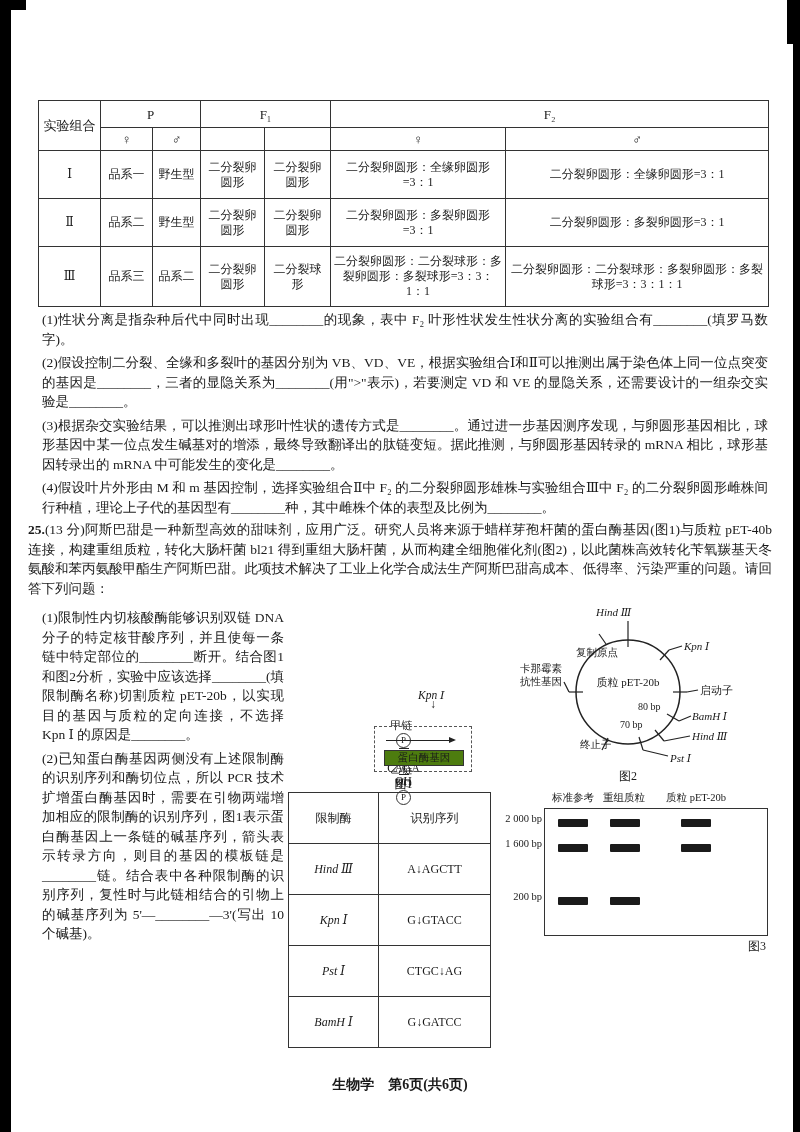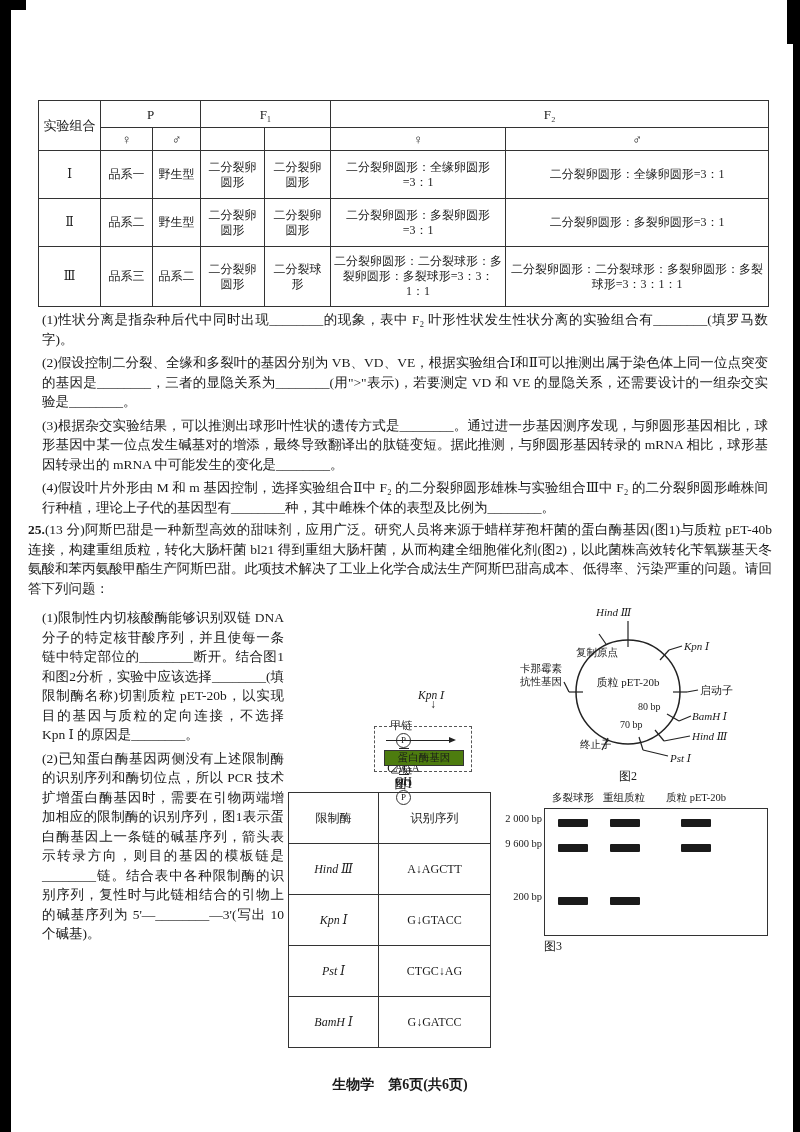--- a/index.html
+++ b/index.html
@@ -67,21 +67,21 @@
   .fig3 .lanehead{position:absolute;top:6px;font-size:10.5px;text-align:center;line-height:12px;}
   .lh1{left:45px;width:60px;}
   .lh2{left:96px;width:60px;}
   .lh3{left:148px;width:100px;}
   .fig3 .marker{position:absolute;width:44px;text-align:right;font-size:10.5px;line-height:12px;}
   .m1{left:0;top:27px;}
   .m2{left:0;top:52px;}
   .m3{left:0;top:105px;}
   .gelbox{position:absolute;left:46px;top:22px;width:222px;height:126px;border:1px solid #333;background:#fff;}
   .gel-band{position:absolute;width:30px;height:8px;background:#1b1b1b;border-radius:1px;}
-  .figcap3{position:absolute;left:46px;top:152px;width:222px;text-align:left;font-size:12px;}
+  .figcap3{position:absolute;left:46px;top:152px;width:222px;text-align:right;font-size:12px;}
 </style>
 </head>
 <body>
 
 <div class="page">
   <div class="edge edge-left"></div>
   <div class="edge edge-right"></div>
   <div class="corner-tl"></div>
   <div class="corner-tr"></div>
 
@@ -239,25 +239,25 @@
         <td>CTGC↓AG</td>
       </tr>
       <tr>
         <td class="enz">BamH Ⅰ</td>
         <td>G↓GATCC</td>
       </tr>
     </tbody>
   </table>
 
   <div class="fig3">
-    <div class="lanehead lh1">多裂球形</div>
+    <div class="lanehead lh1">标准参考</div>
     <div class="lanehead lh2">重组质粒</div>
     <div class="lanehead lh3">质粒 pET-20b</div>
     <div class="marker m1">2 000 bp</div>
-    <div class="marker m2">9 600 bp</div>
+    <div class="marker m2">1 600 bp</div>
     <div class="marker m3">200 bp</div>
     <div class="gelbox">
         <div class="gel-band" style="left: 13px; top: 10px;"></div>
         <div class="gel-band" style="left: 13px; top: 35px;"></div>
         <div class="gel-band" style="left: 13px; top: 88px;"></div>
         <div class="gel-band" style="left: 65px; top: 10px;"></div>
         <div class="gel-band" style="left: 65px; top: 35px;"></div>
         <div class="gel-band" style="left: 65px; top: 88px;"></div>
         <div class="gel-band" style="left: 136px; top: 10px;"></div>
         <div class="gel-band" style="left: 136px; top: 35px;"></div>

